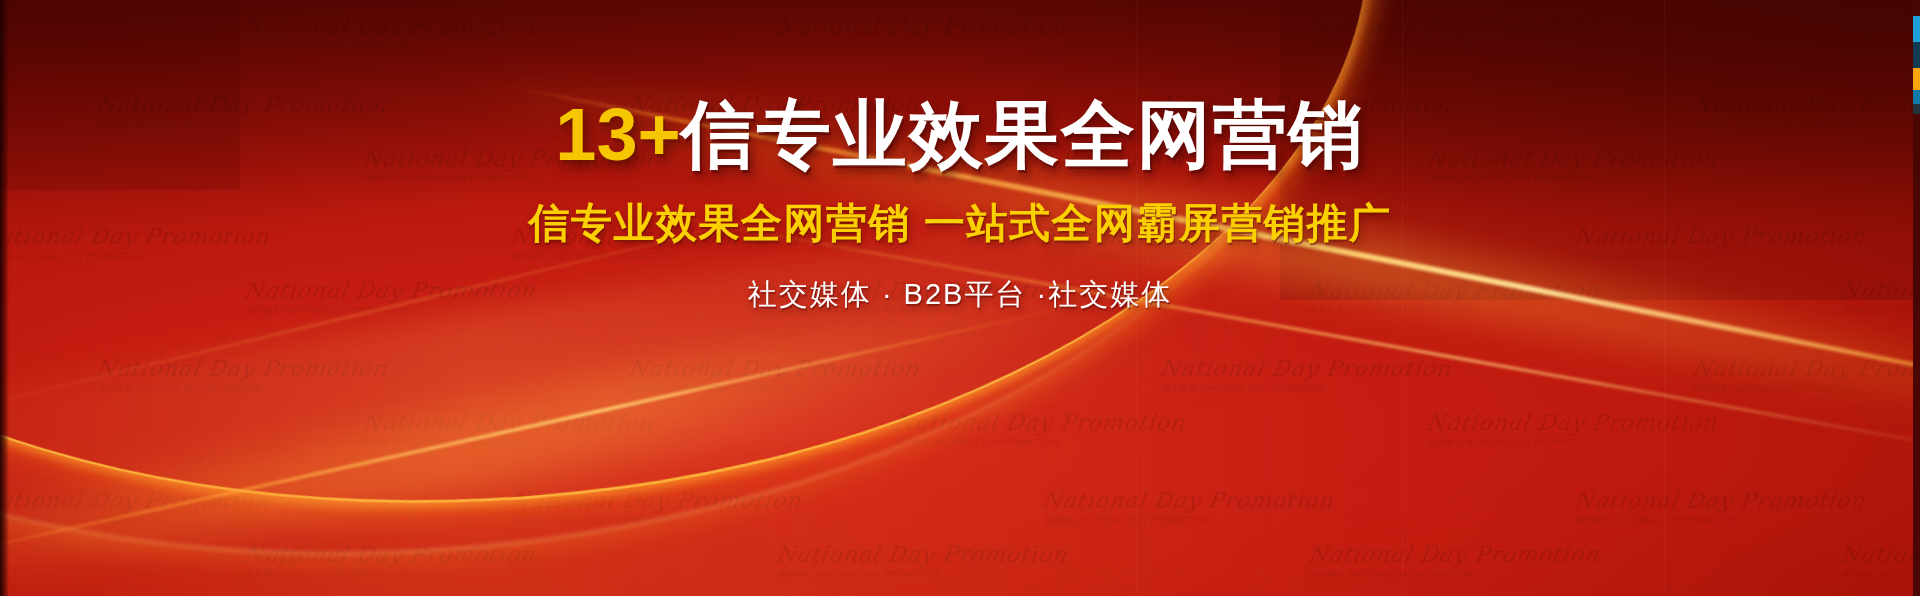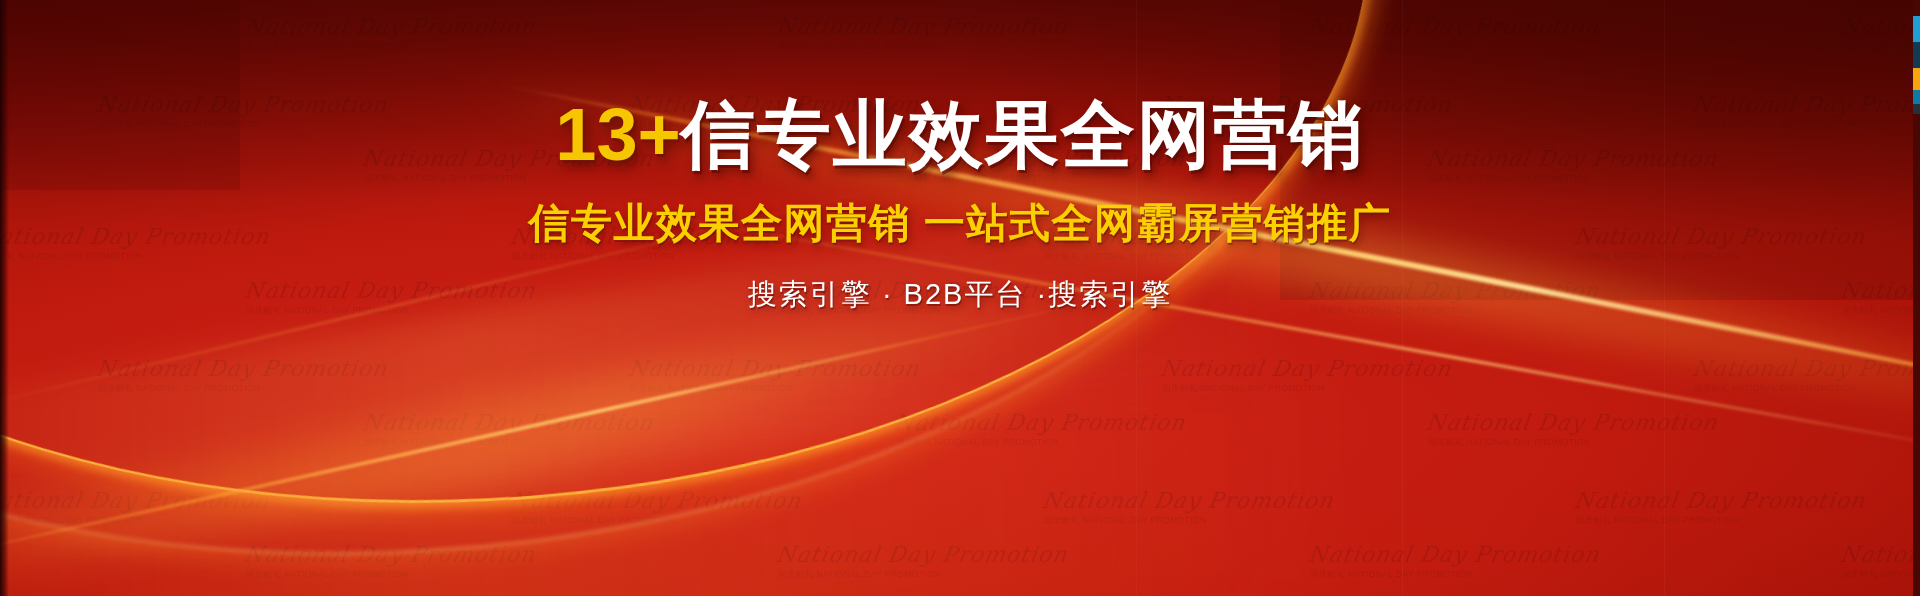--- a/index.html
+++ b/index.html
@@ -411,21 +411,21 @@
     <div class="diag-main"></div>
     <div class="diag-2"></div>
     <div class="band-bottom"></div>
   </div>
 
   <div class="content">
     <div class="headline">
       <span class="num">13+</span><span>信专业效果全网营销</span>
     </div>
     <div class="subline">信专业效果全网营销  一站式全网霸屏营销推广</div>
-    <div class="tagline">搜索引擎 · B2B平台 ·搜索引擎</div>
+    <div class="tagline">社交媒体 · B2B平台 ·社交媒体</div>
   </div>
 
   <div class="edge-left"></div>
   <div class="edge-right-strip">
     <i class="er1"></i>
     <i class="er2"></i>
     <i class="er3"></i>
     <i class="er4"></i>
     <i class="er5"></i>
   </div>

